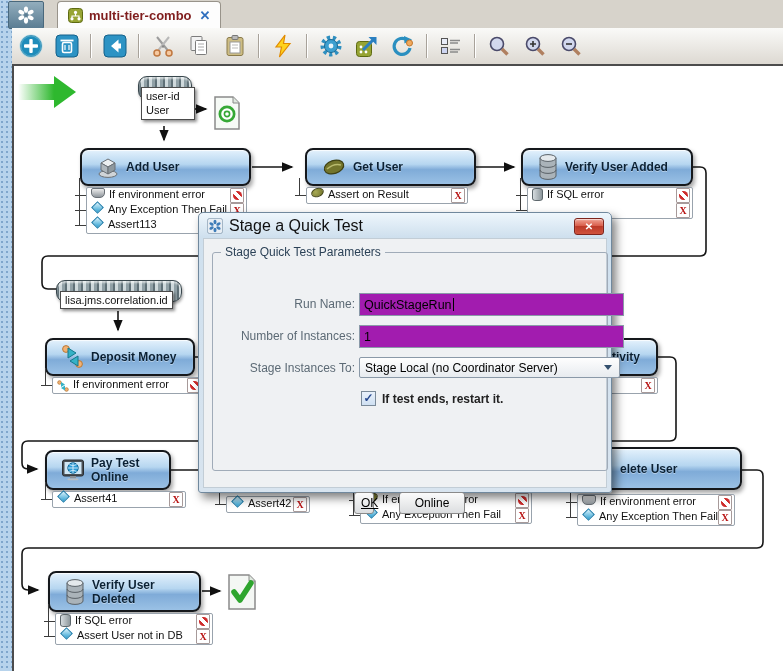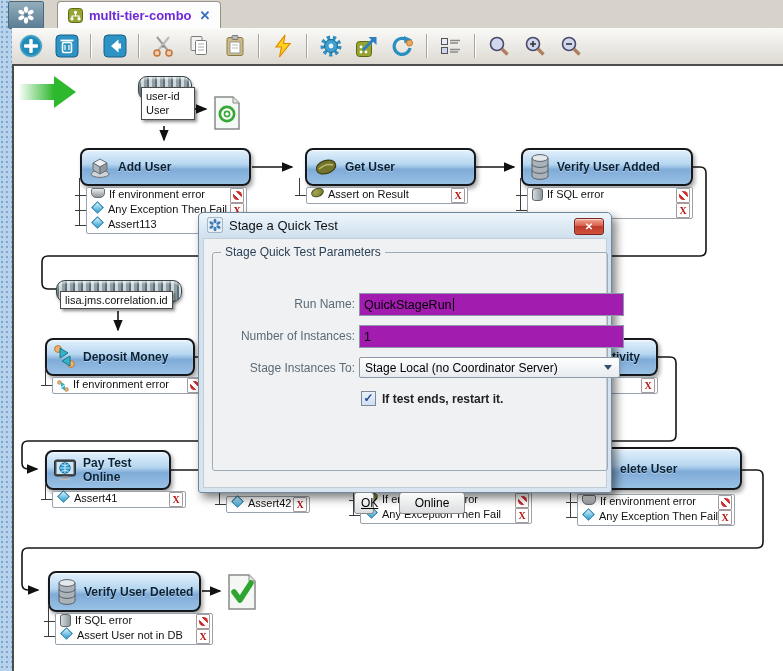--- a/index.html
+++ b/index.html
@@ -8,37 +8,37 @@
   .edge-strip{position:absolute;left:0;top:0;width:12px;height:671px;
     background-color:#b7d3ec;
     background-image:radial-gradient(circle at 2px 2px,#7fa6cc 1px,transparent 1.4px);
     background-size:5px 5px;border-right:1px solid #8fb0d0;}
   
   .tabbar{position:absolute;left:12px;top:0;right:0;height:28px;background:#d7d3cb;border-bottom:1px solid #b9b4aa;}
   .applogo-btn{position:absolute;left:-4px;top:1px;width:34px;height:26px;border:1px solid #49687c;border-radius:2px;
     background:linear-gradient(180deg,#92adbd,#5b7d93);display:flex;align-items:center;justify-content:center;}
   .tab{position:absolute;left:45px;top:1px;height:27px;background:#fdfdfd;border:1px solid #98938a;border-bottom:none;
     border-radius:4px 4px 0 0;display:flex;align-items:center;gap:6px;padding:0 10px;}
-  .tab-label{font-size:13px;font-weight:bold;color:#6d28d9;}
+  .tab-label{font-size:13px;font-weight:bold;color:#7f1d1d;}
   .tab-close{font-size:13px;font-weight:bold;color:#2f6fbe;cursor:pointer;margin-left:2px;}
   
   .toolbar{position:absolute;left:12px;top:28px;right:0;height:36px;
     background:linear-gradient(180deg,#fafaf8,#ddd9d2);border-bottom:1px solid #97928a;
     display:flex;align-items:center;gap:10px;padding-left:6px;}
   .tbtn{width:26px;height:26px;display:flex;align-items:center;justify-content:center;flex:none;cursor:pointer;}
   .tsep{width:1px;height:24px;background:#a8a29a;border-right:1px solid #fff;flex:none;}
   
   .canvas-bg{position:absolute;left:12px;top:64px;right:0;bottom:0;background:#fff;
     border-left:2px solid #4c4c4c;border-top:2px solid #4c4c4c;}
   .wires{position:absolute;left:0;top:0;width:783px;height:671px;z-index:1;pointer-events:none;}
   
   .node{position:absolute;z-index:2;border:2px solid #15181c;border-radius:8px;
     background:linear-gradient(180deg,#e3f1fc 0%,#b6d6f0 42%,#7fabd8 58%,#9ac1e5 100%);
     box-shadow:2px 3px 4px rgba(0,0,0,.35), inset 0 1px 1px rgba(255,255,255,.8);
-    display:flex;align-items:center;padding-left:6px;box-sizing:border-box;}
+    display:flex;align-items:center;padding-left:14px;box-sizing:border-box;}
   .node .ttl{font-size:12px;font-weight:bold;color:#0b2134;margin-left:6px;text-shadow:0 1px 0 rgba(255,255,255,.4);}
   .nicon{display:flex;align-items:center;justify-content:center;flex:none;}
   
   .rows{position:absolute;z-index:2;background:#fff;border:1px solid #99a3ad;border-radius:2px;box-sizing:border-box;}
   .rows::before{content:"";position:absolute;left:-8px;top:-10px;bottom:7px;border-left:1px solid #3c3c3c;}
   .row{position:relative;height:15px;display:flex;padding:0 2px 0 4px;}
   .row::before{content:"";position:absolute;left:-12px;width:11px;top:7px;border-top:1px solid #3c3c3c;}
   .rtx{font-size:11px;color:#111;white-space:nowrap;margin-left:4px;}
   .badge{width:12px;height:13px;border:1px solid #a79a9a;background:#fff;border-radius:1px;margin-left:auto;
     display:flex;align-items:center;justify-content:center;flex:none;}
@@ -56,21 +56,21 @@
     box-shadow:inset 0 2px 2px rgba(255,255,255,.6),1px 2px 3px rgba(0,0,0,.35);}
   .dlabel{position:absolute;z-index:4;background:#fff;border:1px solid #4a4a4a;box-shadow:2px 2px 3px rgba(0,0,0,.45);
     font-size:11px;color:#111;padding:1px 4px;line-height:1.3;white-space:nowrap;}
   .endicon{position:absolute;z-index:3;}
   
   .dialog{position:absolute;left:198px;top:212px;width:414px;height:281px;z-index:50;
     border:1px solid #70889d;border-radius:5px 5px 3px 3px;
     background:linear-gradient(180deg,#eef6fc,#cfe0ee 24px,#d8e4ef);
     box-shadow:4px 5px 10px rgba(0,0,0,.5);box-sizing:border-box;}
   .dlg-title{position:absolute;left:8px;top:4px;display:flex;align-items:center;gap:6px;}
-  .dlg-title span{font-size:13px;color:#101010;text-align:right;}
+  .dlg-title span{font-size:16px;color:#101010;text-align:right;}
   .dlg-close{position:absolute;right:7px;top:5px;width:28px;height:15px;border:1px solid #7e241c;border-radius:3px;
     background:linear-gradient(180deg,#f0a394,#d95f4c 45%,#bc3a28 50%,#d0523c);
     color:#fff;font-size:10px;font-weight:bold;display:flex;align-items:center;justify-content:center;cursor:pointer;
     box-shadow:inset 0 1px 1px rgba(255,255,255,.6);}
   .dlg-body{position:absolute;left:4px;right:4px;top:25px;bottom:4px;background:#eff1f3;border:1px solid #c2cdd6;}
   .grp{position:absolute;left:8px;top:13px;width:394px;height:217px;border:1px solid #a0abb8;border-radius:3px;}
   .grp-legend{position:absolute;left:8px;top:-8px;background:#eff1f3;padding:0 4px;font-size:12px;color:#2c4257;}
   .flabel{position:absolute;width:130px;text-align:right;font-size:12px;font-weight:normal;color:#5c6a75;}
   .tbox{position:absolute;left:146px;width:255px;height:19px;background:#a21caf;border:1px solid #8a99a8;
     font-size:12.5px;color:#000;padding:1px 4px;display:flex;align-items:center;box-sizing:content-box;}

